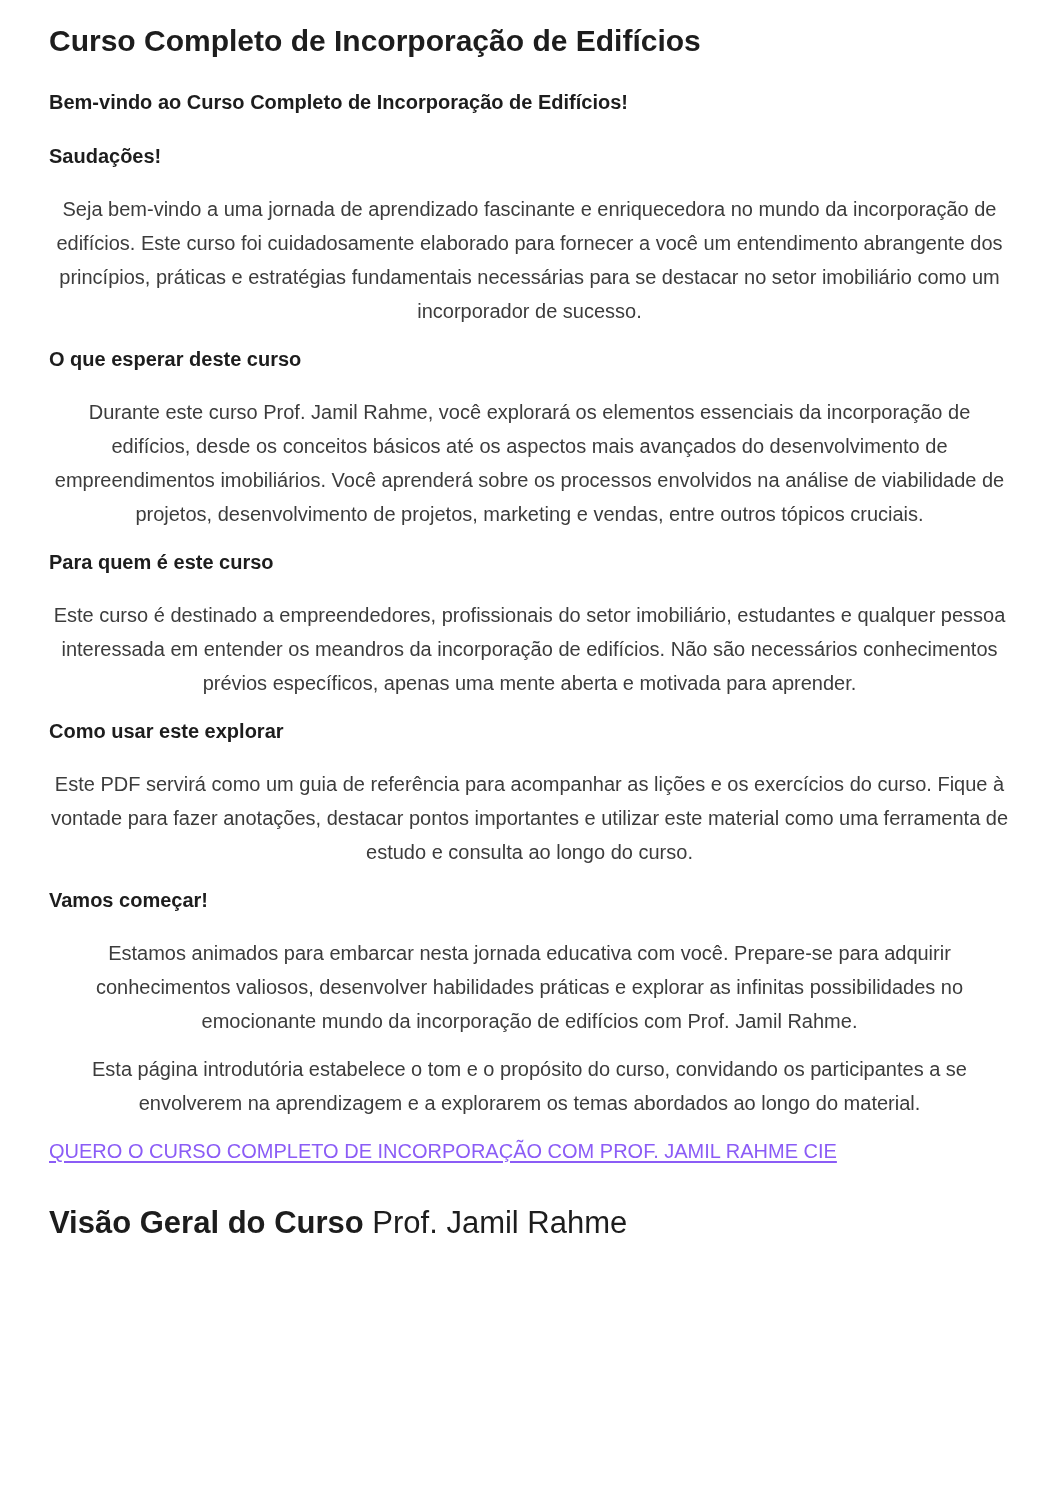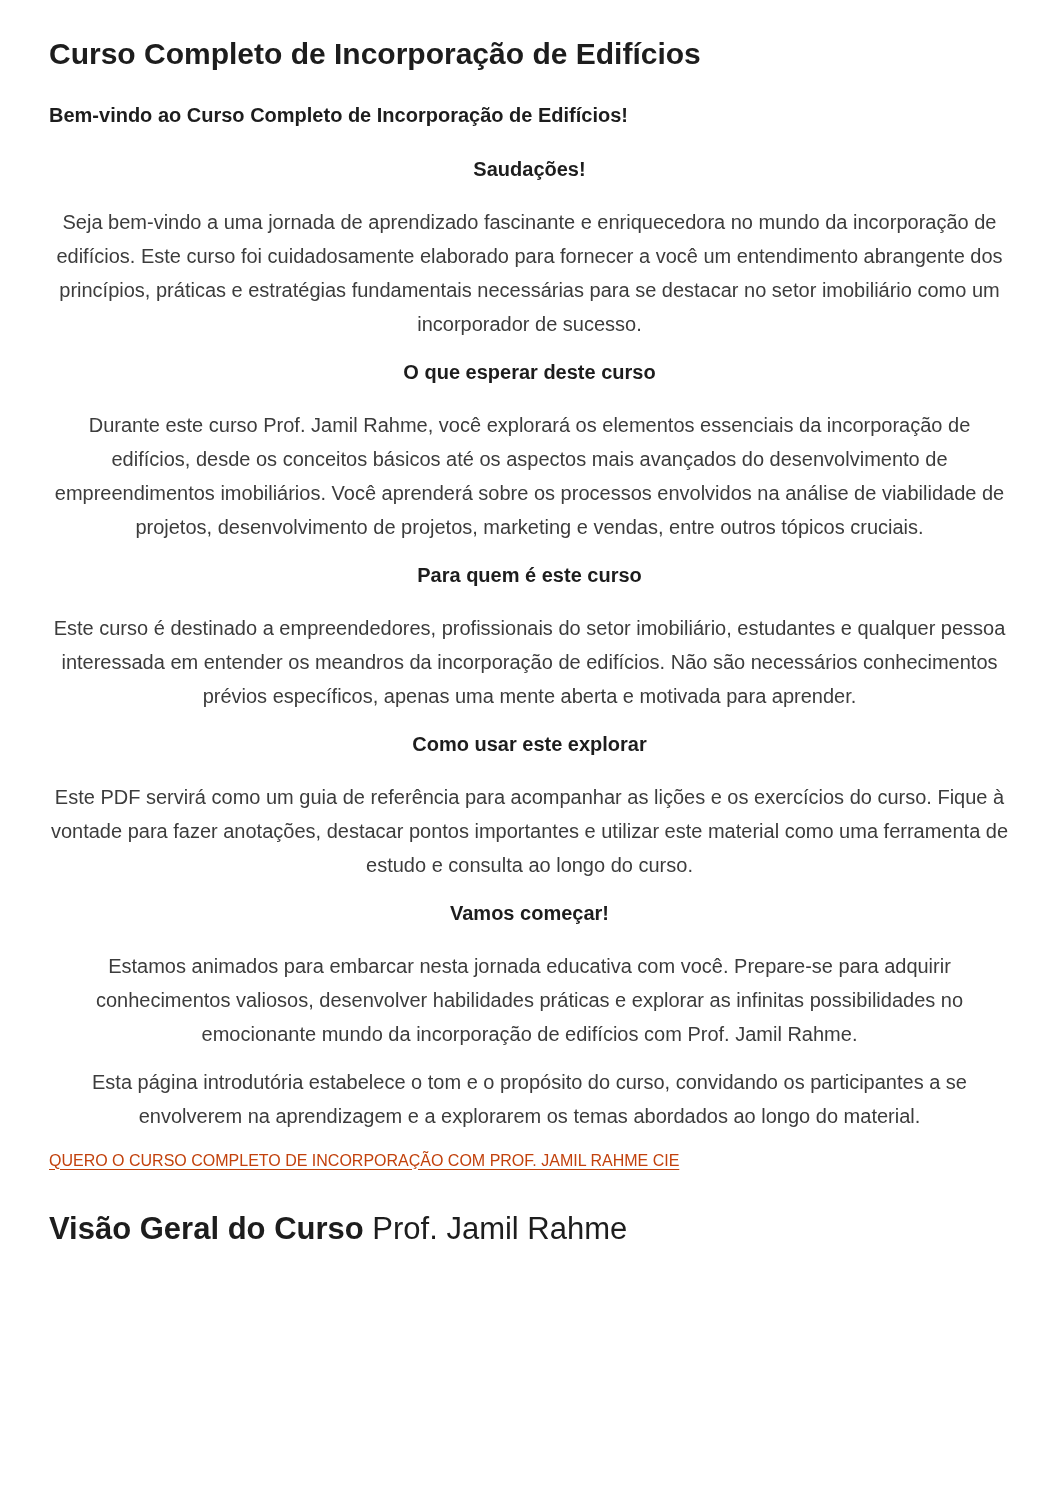--- a/index.html
+++ b/index.html
@@ -7,21 +7,21 @@
     padding: 0;
     background: #ffffff;
   }
   .page {
     position: relative;
     width: 1059px;
     height: 1497px;
     margin: 0 auto;
     background: #ffffff;
     box-sizing: border-box;
-    padding: 35px 49px;
+    padding: 22px 49px;
     font-family: "Liberation Sans", "DejaVu Sans", sans-serif;
     color: #3c3c3c;
     overflow: hidden;
   }
   h1.doc-title {
     font-size: 30px;
     line-height: 1.25;
     font-weight: 700;
     color: #1d1d1d;
     margin: 0 0 27px 0;
@@ -32,35 +32,34 @@
     font-weight: 700;
     color: #1d1d1d;
     margin: 0 0 24px 0;
   }
   h3.sec {
     font-size: 20px;
     line-height: 1.5;
     font-weight: 700;
     color: #1d1d1d;
     margin: 16px 0 21px 0;
-    text-align: center;
   }
   p.body {
     font-size: 20px;
     line-height: 1.7;
     font-weight: 400;
     color: #3c3c3c;
     margin: 0 0 14px 0;
     text-align: center;
   }
   a.cta {
     display: block;
-    font-size: 16px;
+    font-size: 20px;
     line-height: 1.7;
-    color: #c2410c;
+    color: #8b5cf6;
     text-decoration: underline;
     text-underline-offset: 3px;
     margin: 0 0 14px 0;
     cursor: pointer;
   }
   a.cta .link-line { display: block; }
   h1.overview {
     font-size: 31px;
     line-height: 1.25;
     font-weight: 400;

